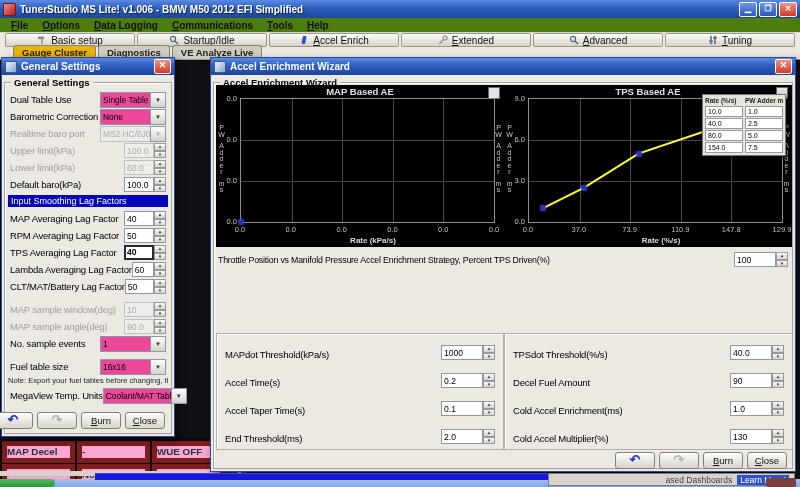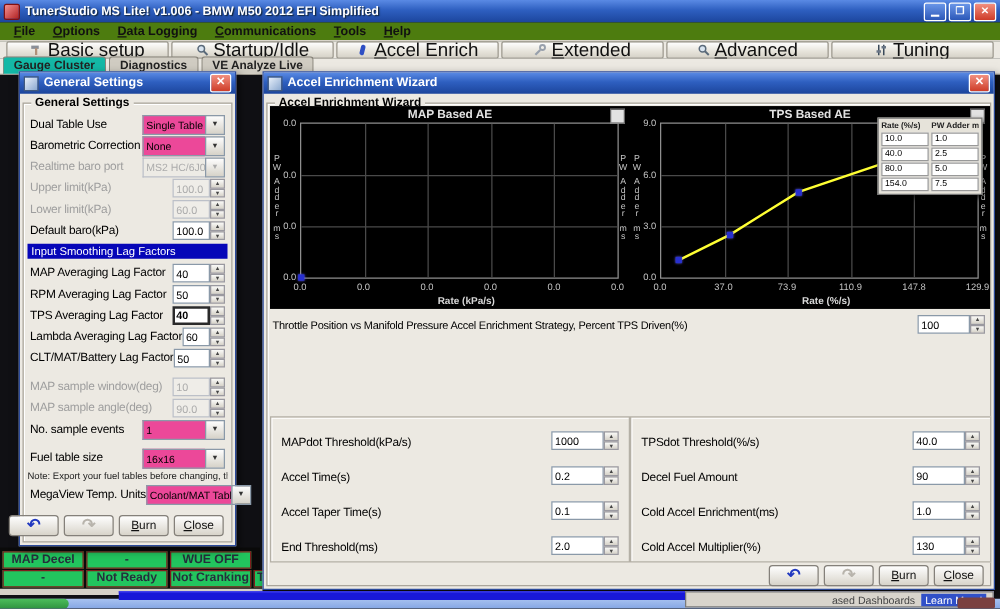--- a/index.html
+++ b/index.html
@@ -15,26 +15,26 @@
   .wc{width:16px;height:13px;border:1px solid #fff;border-radius:2px;color:#fff;font-size:8px;line-height:11px;text-align:center;
       background:linear-gradient(180deg,#6A96E8,#2C58B8);font-weight:bold;}
   .wc.close{background:linear-gradient(180deg,#F29080,#CE3C28);}
   #menubar{position:absolute;left:0;top:18px;width:800px;height:15px;background:#4d7c0f;border-bottom:1px solid #D8D4CA;
     display:flex;align-items:center;padding:0 4px;box-sizing:border-box;}
   .menu-item{font-size:10px;font-weight:bold;color:#111;padding:0 7px;}
   #toolbar{position:absolute;left:0;top:33px;width:800px;height:14px;background:#ECE9E2;display:flex;gap:2px;padding:0 5px;box-sizing:border-box;align-items:center;}
   .tb-btn{flex:1;display:flex;align-items:center;justify-content:center;gap:4px;height:12px;
     background:linear-gradient(180deg,#FEFEFE,#E6E3DA 60%,#D6D2C8);border:1px solid #9A968C;border-radius:2px;}
   .tb-icon{display:inline-flex;width:10px;height:10px;}
-  .tb-label{font-size:15px;color:#111;white-space:nowrap;}
+  .tb-label{font-size:10px;color:#111;white-space:nowrap;}
   #tabbar{position:absolute;left:0;top:47px;width:800px;height:13px;background:#ECE9E2;border-bottom:1px solid #9A968C;
     display:flex;gap:2px;align-items:flex-end;padding:0 2px;box-sizing:border-box;}
   .tab{font-size:9.5px;font-weight:bold;padding:1px 8px;background:#D0CCC2;border:1px solid #8A867C;border-bottom:none;
        border-radius:3px 3px 0 0;color:#222;}
-  .tab.active{background:#14b8a6;}
+  .tab.active{background:#eab308;margin-left:11px;}
   
   .win{position:absolute;background:#ECE9E2;border:1px solid #2B4A9B;box-shadow:2px 3px 7px rgba(0,0,0,.55);box-sizing:border-box;}
   .win-tb{height:17px;background:linear-gradient(180deg,#5A8AE4 0%,#2E5FC0 45%,#1C459C 100%);
     display:flex;align-items:center;gap:4px;padding:0 3px;color:#fff;font-size:10px;font-weight:bold;box-sizing:border-box;}
   .wicon{width:10px;height:10px;background:linear-gradient(135deg,#E8F0FA,#8AA8D0);border:1px solid #40597E;}
   .close-btn{margin-left:auto;width:15px;height:13px;background:linear-gradient(180deg,#F29080,#CE3C28);
     border:1px solid #fff;border-radius:2px;color:#fff;font-size:9px;line-height:11px;text-align:center;font-weight:bold;}
   .fieldset{position:absolute;border:1px solid #A9A59B;box-shadow:inset 1px 1px 0 #fff;}
   .legend{position:absolute;top:-6px;left:6px;background:#ECE9E2;padding:0 3px;font-size:9.5px;font-weight:bold;color:#000;}
   
@@ -88,22 +88,22 @@
   .ae-td{flex:1;background:#fff;border:1px solid #999;font-size:7px;height:9px;line-height:9px;padding:0 2px;}
   #ae-strategy{position:absolute;left:7px;right:7px;top:194px;display:flex;align-items:center;justify-content:space-between;}
   #ae-strategy .lbl{font-size:8.8px;}
   .sub{position:absolute;top:275px;height:115px;border:1px solid #B4B0A6;background:#ECE9E2;box-shadow:inset 1px 1px 0 #fff;}
   .sub .f-row{display:flex;align-items:flex-end;justify-content:space-between;height:18px;margin:8px 8px 10px;}
   .wspin{width:54px;}
   #ae-btns{position:absolute;right:8px;top:394px;}
   
   #gauges{position:absolute;left:0;top:438px;width:208px;height:33px;background:#0A0A0A;padding-top:2px;box-sizing:border-box;}
   .g-row{display:flex;gap:2px;margin:1px 2px;}
-  .g-cell{width:63px;height:12px;background:#22c55e;border:1px solid #7f1d1d;color:#25313C;
-          font-size:9.8px;font-weight:bold;text-align:center;line-height:12px;overflow:hidden;flex:none;}
+  .g-cell{width:63px;height:12px;background:#f9a8d4;border:5px solid #7f1d1d;color:#25313C;
+          font-size:9.8px;font-weight:bold;text-align:left;line-height:12px;overflow:hidden;flex:none;}
   .g-cell.stub{width:9px;}
   #below-gauges{position:absolute;left:0;top:471px;width:210px;height:5px;background:#D6D2C8;}
   #blue-bar{position:absolute;left:95px;top:473px;width:700px;height:6px;background:#1818D8;border-top:1px solid #4040F0;}
   #taskbar{position:absolute;left:0;top:479px;width:800px;height:8px;background:linear-gradient(180deg,#A8C2F0,#84A6E4);}
   #start-frag{position:absolute;left:0;top:479px;width:55px;height:8px;background:linear-gradient(180deg,#4CBE5C,#2E9440);border-radius:0 4px 4px 0;}
   #status-frag{position:absolute;left:548px;top:473px;width:247px;height:13px;background:#D8D4CC;border:1px solid #7A7A7A;
     display:flex;align-items:center;justify-content:flex-end;gap:5px;padding:0 5px;box-sizing:border-box;}
   #status-text{font-size:8.5px;color:#444;white-space:nowrap;}
   #status-link{font-size:8.5px;color:#fff;background:#3050C8;padding:0 3px;white-space:nowrap;}
   #tray-frag{position:absolute;left:766px;top:478px;width:30px;height:9px;background:#7A4040;border-radius:2px;}
@@ -205,21 +205,21 @@
       </div>
       <div class="g-row">
         <div class="g-cell">-</div>
         <div class="g-cell">Not Ready</div>
         <div class="g-cell">Not Cranking</div>
         <div class="g-cell stub">T</div>
       </div>
     </div>
   <div id="below-gauges"></div>
 
-  <div class="win" id="gs-win" style="left:15px;top:57px;width:174px;height:380px;">
+  <div class="win" id="gs-win" style="left:1px;top:57px;width:174px;height:380px;">
     <div class="win-tb">
       <span class="wicon"></span>
       <span>General Settings</span>
       <span class="close-btn">✕</span>
     </div>
     <div class="fieldset" style="left:2px;right:2px;top:24px;bottom:2px;">
       <span class="legend">General Settings</span>
       <div id="gs-rows">
           <div class="gs-row">
             <span class="lbl">Dual Table Use</span>

